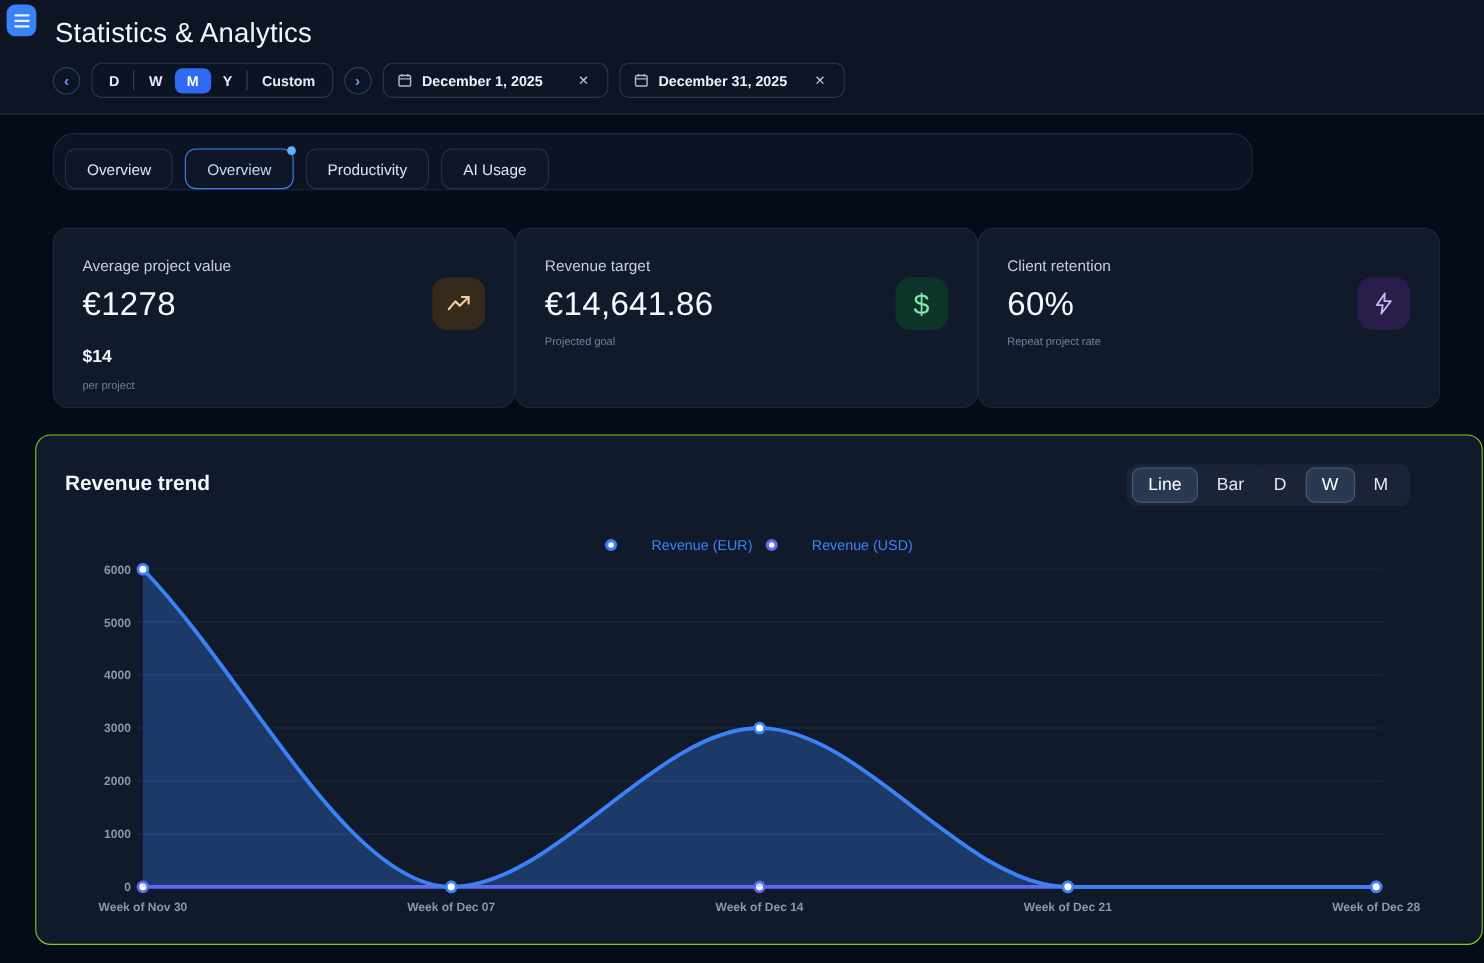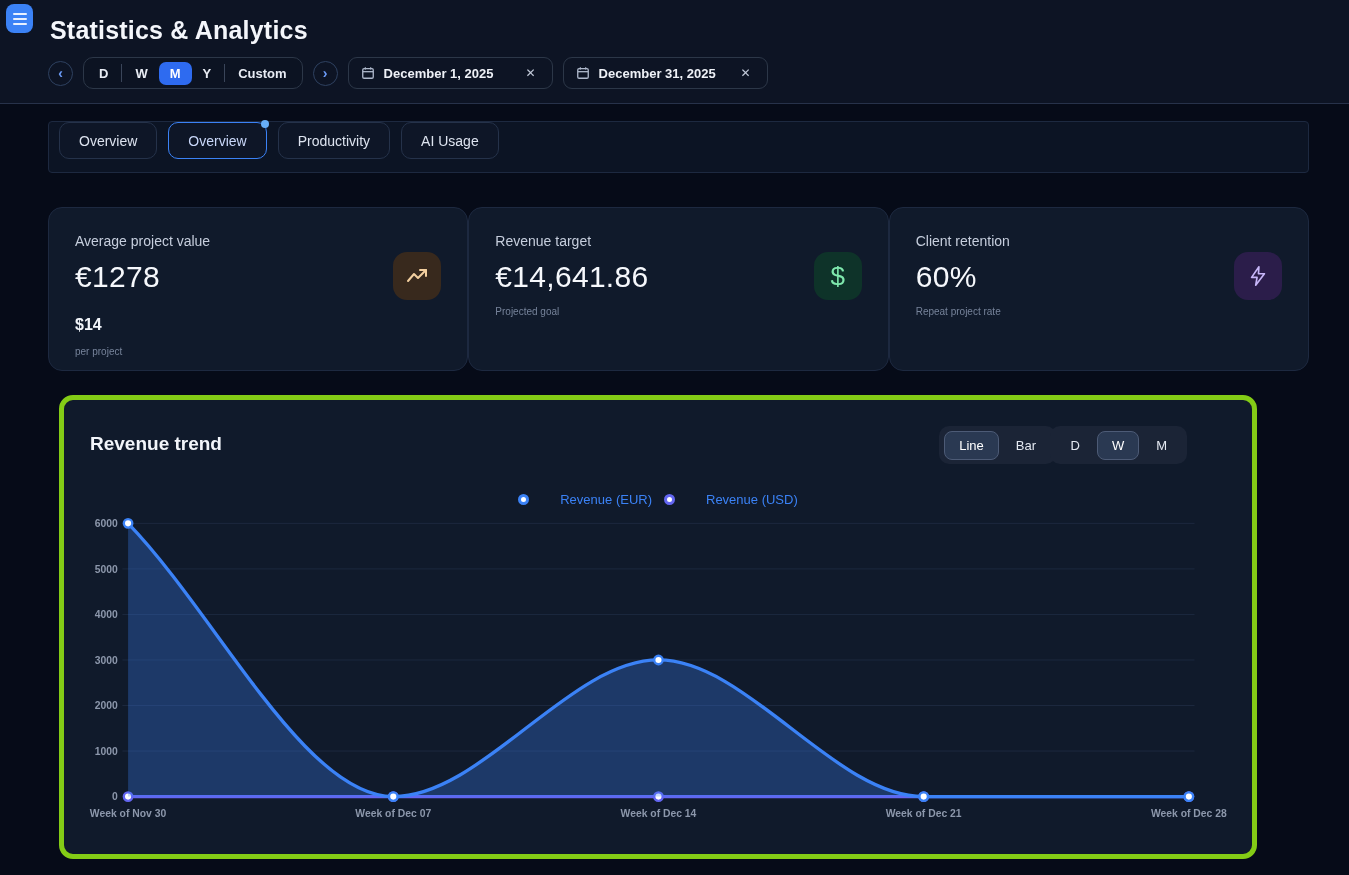--- a/index.html
+++ b/index.html
@@ -6,72 +6,72 @@
   html,body { width:1349px; height:875px; background:#060b18; overflow:hidden;
     font-family:"Liberation Sans", sans-serif; color:#e8edf5; }
 
   
   .header { position:absolute; left:0; top:0; width:1349px; height:104px;
     background:#0d1424; border-bottom:1px solid #27324a; }
   .menu-btn { position:absolute; left:6px; top:4px; width:27px; height:29px;
     background:#3b82f6; border-radius:8px; display:flex; flex-direction:column;
     justify-content:center; align-items:center; gap:3px; cursor:pointer; }
   .menu-btn span { width:14px; height:2px; background:#e8f0ff; border-radius:2px; }
-  .page-title { position:absolute; left:50px; top:16px; font-size:25px; font-weight:700;
+  .page-title { position:absolute; left:50px; top:16px; font-size:25px; font-weight:400;
     color:#f4f6fb; letter-spacing:.2px; }
   .controls { position:absolute; left:48px; top:57px; height:32px; display:flex;
     align-items:center; gap:10px; }
   .nav-circle { width:25px; height:25px; border-radius:50%; border:1.5px solid #2e4160;
     color:#6b9bf7; display:flex; align-items:center; justify-content:center;
     font-size:14px; font-weight:700; cursor:pointer; background:transparent; padding-bottom:1px; }
   .seg { display:flex; align-items:center; height:32px; border:1px solid #2c3748;
     border-radius:10px; background:#0c1322; padding:0 4px; }
   .seg .item { padding:5px 11px; font-size:13px; font-weight:600; color:#e8ecf4;
     cursor:pointer; border-radius:7px; line-height:1; }
   .seg .item.active { background:#2e6bf0; color:#fff; }
   .seg .sep { width:1px; height:18px; background:#3a4559; margin:0 2px; }
   .date-pill { display:flex; align-items:center; height:32px; min-width:205px;
     border:1px solid #2c3748; border-radius:9px; padding:0 12px; gap:9px; cursor:pointer; }
   .date-pill .cal { color:#aeb8cb; display:flex; }
   .date-pill .val { font-size:13px; font-weight:600; color:#eef1f7; flex:1; }
   .date-pill .clear { color:#c3cbda; font-size:12px; cursor:pointer; padding:2px 4px; }
 
   
-  .tabbar { position:absolute; left:48px; top:121px; width:1261px; height:52px;
-    background:#0c1424; border:1px solid #1d2940; border-radius:4px;
-    display:flex; align-items:flex-start; gap:11px; padding:0 10px; }
+  .tabbar { position:absolute; left:48px; top:121px; width:1091px; height:52px;
+    background:#0c1424; border:1px solid #1d2940; border-radius:19px;
+    display:flex; align-items:flex-end; gap:11px; padding:0 10px; }
   .tab { position:relative; height:37px; padding:0 19px; display:flex; align-items:center;
     border:1px solid #25324a; border-radius:10px; background:#0e1627;
     font-size:14px; color:#dde3ef; cursor:pointer; }
   .tab.active { border:1.5px solid #3b82f6; color:#c9d7f8; }
   .tab .dot { position:absolute; right:-3px; top:-3px; width:8px; height:8px;
     border-radius:50%; background:#67aef8; }
 
   
   .cards { position:absolute; left:48px; top:207px; width:1261px; display:flex; }
   .card { position:relative; flex:1; height:164px; background:#101a2b;
     border:1px solid #1d2940; border-radius:14px; padding:25px 26px; }
   .card .c-title { font-size:14px; color:#c6cedd; margin-bottom:11px; }
   .card .c-value { font-size:30px; font-weight:400; color:#f6f8fc; letter-spacing:.3px; }
   .card .c-secondary { font-size:16px; font-weight:800; color:#f2f5fa; margin-top:22px; }
   .card .c-caption { font-size:10px; color:#76839a; margin-top:12px; }
   .icon-box { position:absolute; right:26px; top:44px; width:48px; height:48px;
     border-radius:14px; display:flex; align-items:center; justify-content:center; }
   .icon-dollar { font-size:26px; font-weight:400; }
 
   
-  .chart-card { position:absolute; left:59px; top:395px; width:1198px; height:464px;
-    background:#101a2b; border:5px solid #84cc16; border-radius:14px; }
+  .chart-card { position:absolute; left:32px; top:395px; width:1316px; height:464px;
+    background:#101a2b; border:1px solid #84cc16; border-radius:14px; }
   .chart-title { position:absolute; left:26px; top:33px; font-size:19px; font-weight:800;
     color:#f2f5fa; }
   .toggle-group { position:absolute; top:26px; height:38px; background:#1b2436;
     border-radius:10px; display:flex; align-items:center; padding:0 5px; gap:2px; }
   .tg-type { right:196px; }
   .tg-gran { right:65px; }
-  .toggle-group .opt { padding:7px 14px; font-size:13px; color:#e3e8f1; cursor:pointer;
+  .toggle-group .opt { padding:7px 14px; font-size:16px; color:#e3e8f1; cursor:pointer;
     border-radius:8px; border:1px solid transparent; line-height:1; }
   .toggle-group .opt.active { background:#2a3952; border-color:#4d5b76; color:#fff; }
   .legend { position:absolute; left:0; right:0; top:92px; display:flex;
     justify-content:center; gap:12px; }
   .legend .litem { display:flex; align-items:center; gap:3px; cursor:pointer; }
   .legend .swatch { width:11px; height:11px; border-radius:50%; background:#fff;
     border:3px solid #3b82f6; }
   .legend .ltext { font-size:13px; color:#3b82f6;padding-left:28px; }
   #chart-svg { position:absolute; inset:0; width:100%; height:100%; }
   .grid { stroke:#1d2940; stroke-width:1; }

